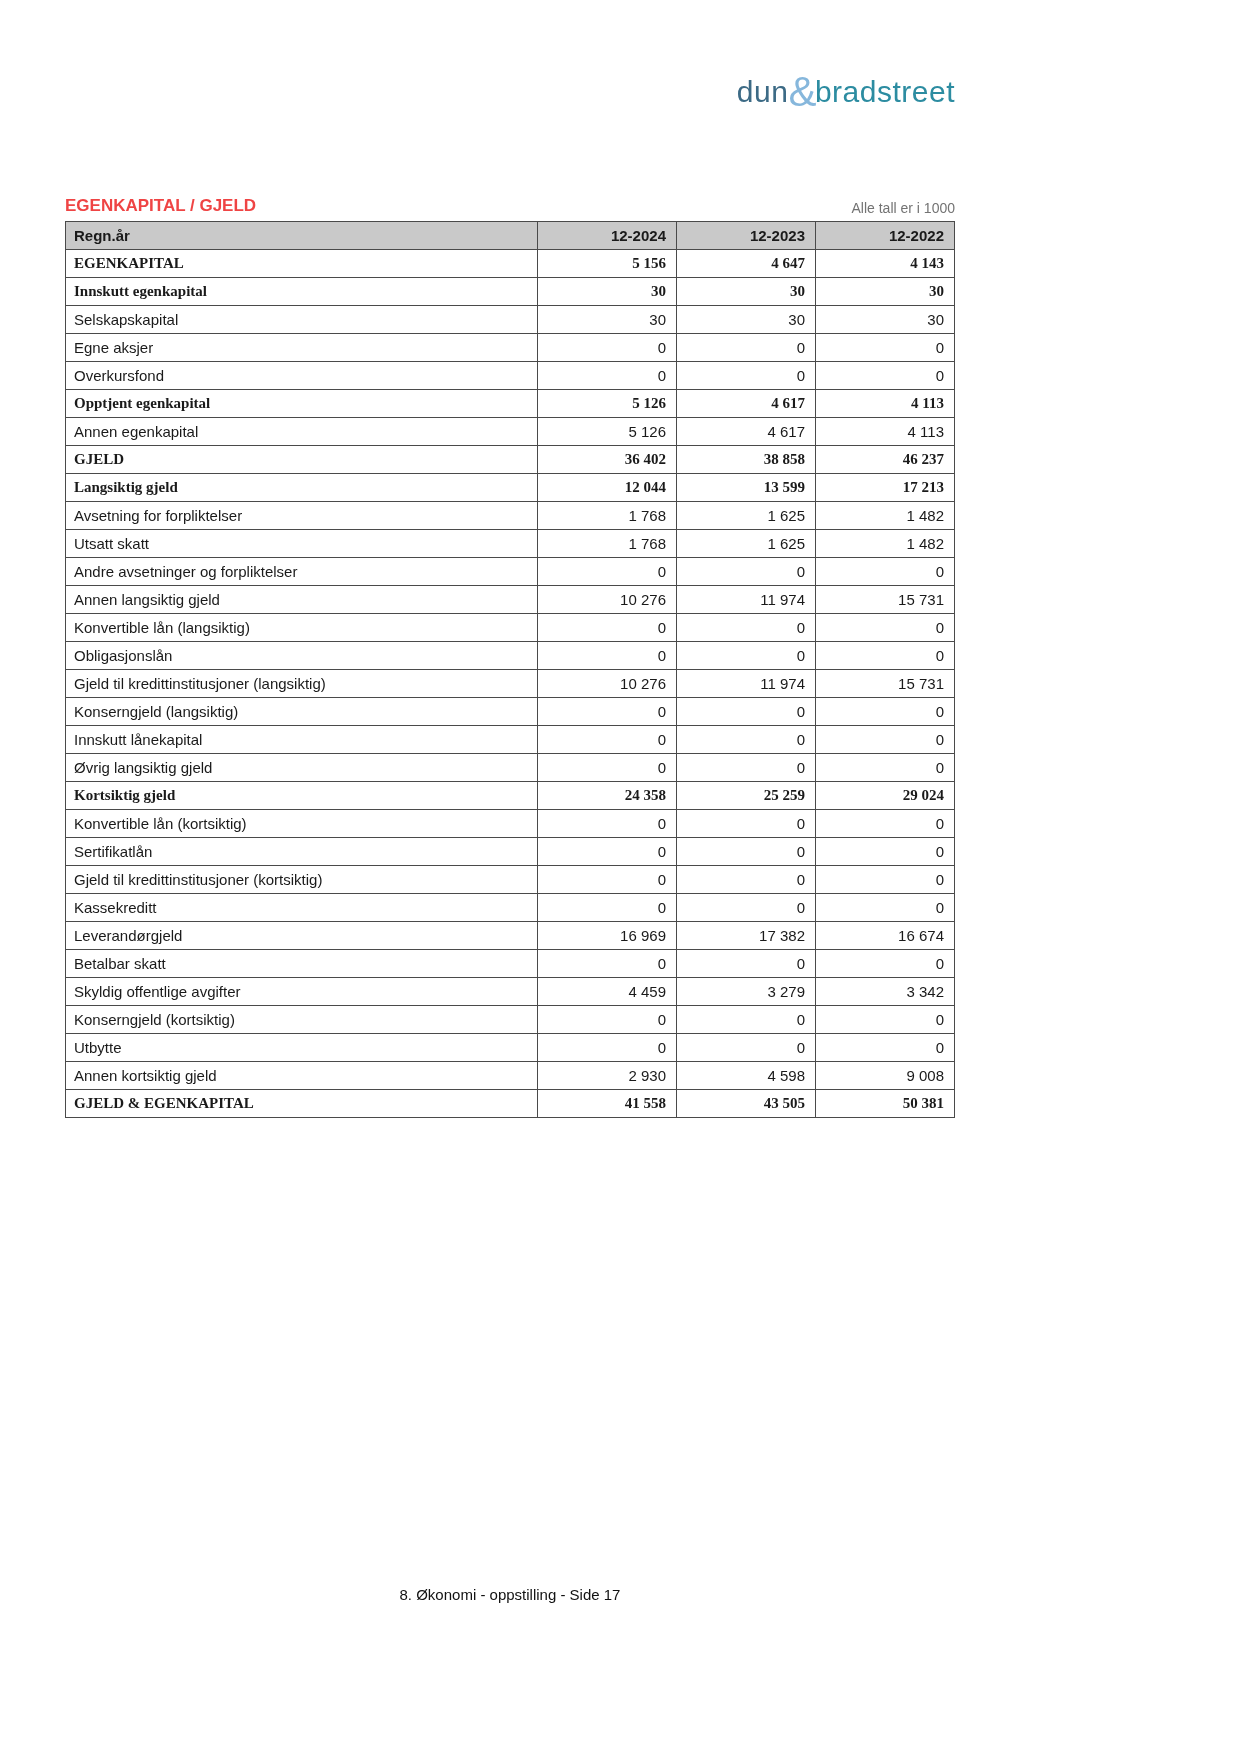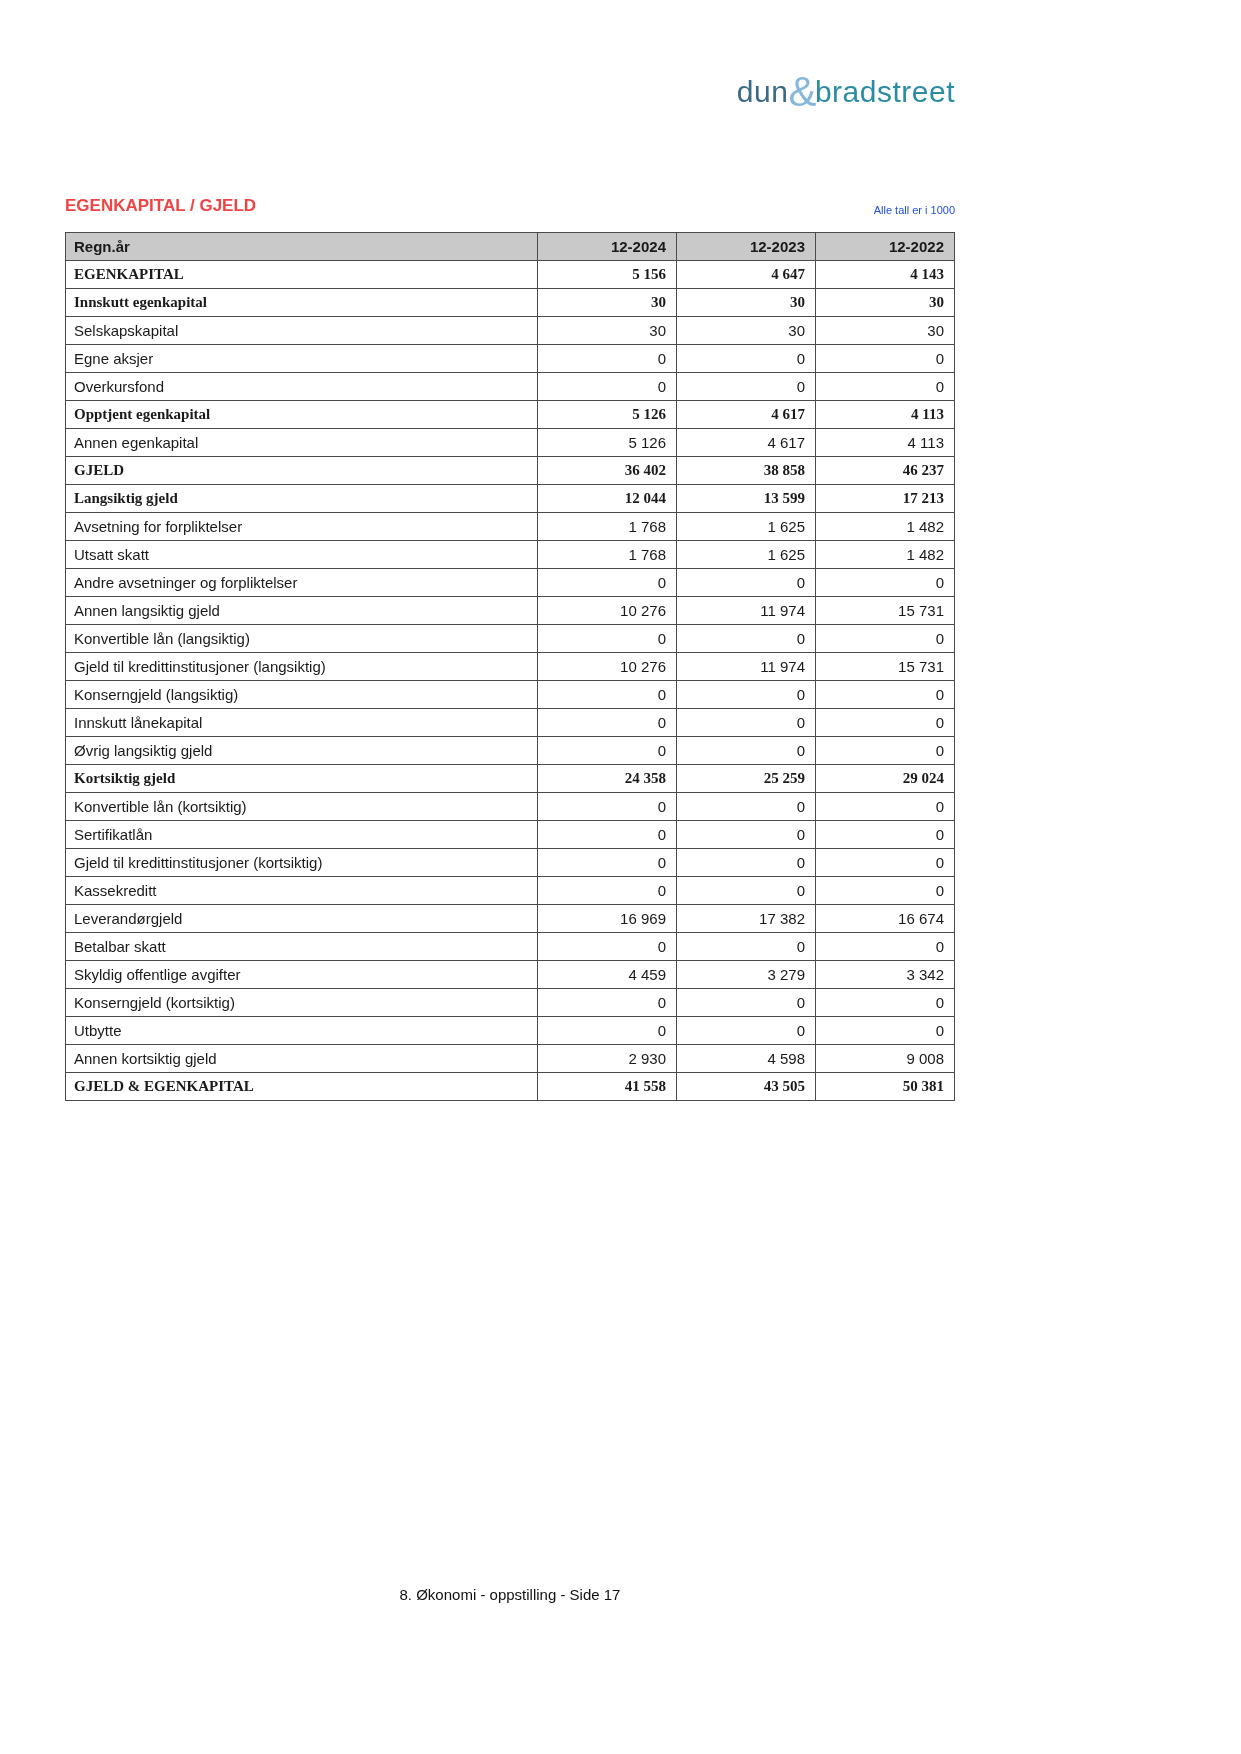--- a/index.html
+++ b/index.html
@@ -45,26 +45,26 @@
     display: flex;
     justify-content: space-between;
     align-items: flex-end;
   }
   .page-title {
     font-size: 17px;
     font-weight: bold;
     color: #ef4444;
   }
   .units-note {
-    font-size: 11px;
-    color: #1d4ed8;
+    font-size: 14px;
+    color: #737373;
   }
 
   
-  .table-area { top: 232px; }
+  .table-area { top: 221px; }
   table.balance {
     width: 890px;
     border-collapse: collapse;
     table-layout: fixed;
     font-size: 15px;
   }
   table.balance th, table.balance td {
     border: 1px solid #4a4a4a;
     height: 28px;
     padding: 2px 8px;
@@ -191,20 +191,26 @@
           <td class="value-col">11 974</td>
           <td class="value-col">15 731</td>
         </tr>
         <tr>
           <td class="label-col">Konvertible lån (langsiktig)</td>
           <td class="value-col">0</td>
           <td class="value-col">0</td>
           <td class="value-col">0</td>
         </tr>
         <tr>
+          <td class="label-col">Obligasjonslån</td>
+          <td class="value-col">0</td>
+          <td class="value-col">0</td>
+          <td class="value-col">0</td>
+        </tr>
+        <tr>
           <td class="label-col">Gjeld til kredittinstitusjoner (langsiktig)</td>
           <td class="value-col">10 276</td>
           <td class="value-col">11 974</td>
           <td class="value-col">15 731</td>
         </tr>
         <tr>
           <td class="label-col">Konserngjeld (langsiktig)</td>
           <td class="value-col">0</td>
           <td class="value-col">0</td>
           <td class="value-col">0</td>

